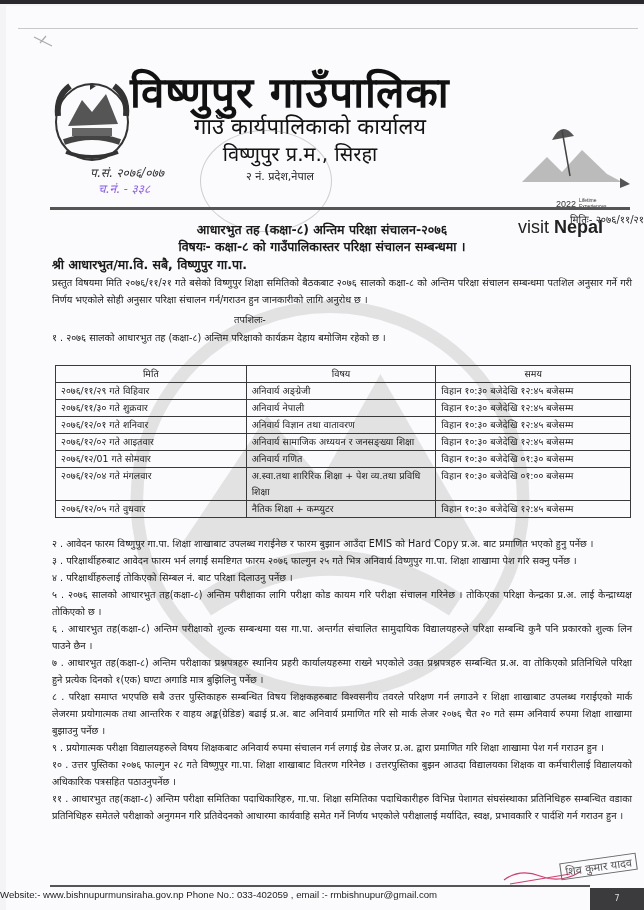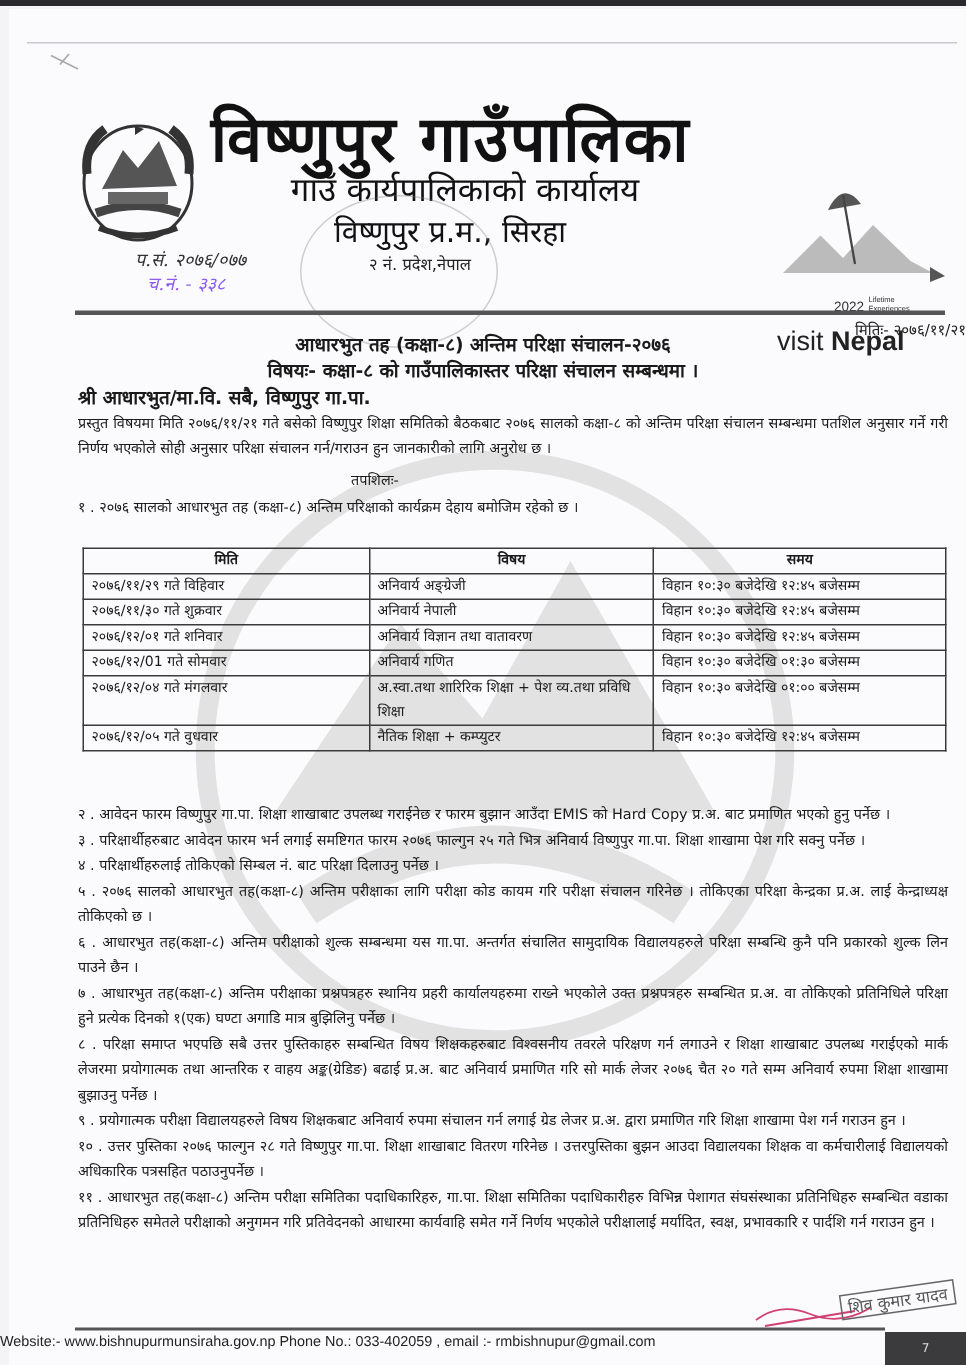--- a/index.html
+++ b/index.html
@@ -14,21 +14,21 @@
   .page {
     position: absolute; left: 6px; top: 6px; width: 638px; height: 904px;
     background: #fbfbfd;
   }
   .fold-line { position: absolute; left: 18px; top: 28px; width: 620px; height: 1px; background: #c9c9cd; }
   .pen-mark { position: absolute; left: 32px; top: 34px; width: 24px; height: 14px; }
 
   
   .emblem { position: absolute; left: 50px; top: 76px; width: 84px; height: 90px; }
   .title-main {
-    position: absolute; left: 130px; top: 62px; width: 330px; text-align: right;
+    position: absolute; left: 130px; top: 62px; width: 330px; text-align: left;
     font-size: 42px; font-weight: bold; letter-spacing: 1px; color: #111;
     font-family: "DejaVu Sans", sans-serif;
   }
   .title-sub { position: absolute; left: 170px; top: 110px; width: 280px; text-align: center; font-size: 22px; color: #111; }
   .title-loc { position: absolute; left: 190px; top: 140px; width: 220px; text-align: center; font-size: 20px; color: #111; }
   .title-prov { position: absolute; left: 200px; top: 168px; width: 160px; text-align: center; font-size: 11px; color: #222; }
   .ref-no { position: absolute; left: 90px; top: 164px; font-size: 12px; font-style: italic; color: #333; font-family: "DejaVu Serif", serif; }
   .ref-cn { position: absolute; left: 98px; top: 180px; font-size: 12px; font-style: italic; color: #8b5cf6; font-family: "DejaVu Serif", serif; }
   .visit-nepal { position: absolute; left: 512px; top: 112px; width: 120px; height: 96px; }
   .vn-text { position: absolute; left: 518px; top: 180px; font-size: 18px; color: #222; font-family: "Liberation Sans", sans-serif; margin-top: 37px; }
@@ -55,21 +55,21 @@
   .p-intro { top: 274px; }
   .tapsil { position: absolute; left: 234px; top: 313px; font-size: 9.6px; }
   .item1 { position: absolute; left: 52px; top: 331px; font-size: 9.6px; }
 
   
   .sched {
     position: absolute; left: 55px; top: 365px; width: 576px;
     border-collapse: collapse; font-size: 9.4px; background: transparent;
   }
   .sched th, .sched td { border: 1px solid #3a3a3a; padding: 0 5px; height: 16px; vertical-align: top; line-height: 16px; }
-  .sched th { font-weight: bold; text-align: center; }
+  .sched th { font-weight: normal; text-align: center; }
   .sched col.c1 { width: 191px; }
   .sched col.c2 { width: 190px; }
   .sched col.c3 { width: 195px; }
 
   .items { position: absolute; left: 52px; top: 535px; width: 580px; }
   .items .it { font-size: 9.6px; line-height: 17px; text-align: justify; margin: 0; }
 
   .footer-rule { position: absolute; left: 50px; top: 885px; width: 540px; height: 2px; background: #555; }
   .footer { position: absolute; left: 0; top: 889px; width: 644px; text-align: left; font-size: 9.6px; color: #222; font-family: "Liberation Sans", sans-serif; }
 
@@ -159,20 +159,25 @@
       <td>विहान १०:३० बजेदेखि १२:४५ बजेसम्म</td>
     </tr>
     <tr>
       <td>२०७६/११/३० गते शुक्रवार</td>
       <td>अनिवार्य नेपाली</td>
       <td>विहान १०:३० बजेदेखि १२:४५ बजेसम्म</td>
     </tr>
     <tr>
       <td>२०७६/१२/०१ गते शनिवार</td>
       <td>अनिवार्य विज्ञान तथा वातावरण</td>
+      <td>विहान १०:३० बजेदेखि १२:४५ बजेसम्म</td>
+    </tr>
+    <tr>
+      <td>२०७६/१२/०२ गते आइतवार</td>
+      <td>अनिवार्य सामाजिक अध्ययन र जनसङ्ख्या शिक्षा</td>
       <td>विहान १०:३० बजेदेखि १२:४५ बजेसम्म</td>
     </tr>
     <tr>
       <td>२०७६/१२/01 गते सोमवार</td>
       <td>अनिवार्य गणित</td>
       <td>विहान १०:३० बजेदेखि ०१:३० बजेसम्म</td>
     </tr>
     <tr>
       <td>२०७६/१२/०४ गते मंगलवार</td>
       <td>अ.स्वा.तथा शारिरिक शिक्षा + पेश व्य.तथा प्रविधि शिक्षा</td>

